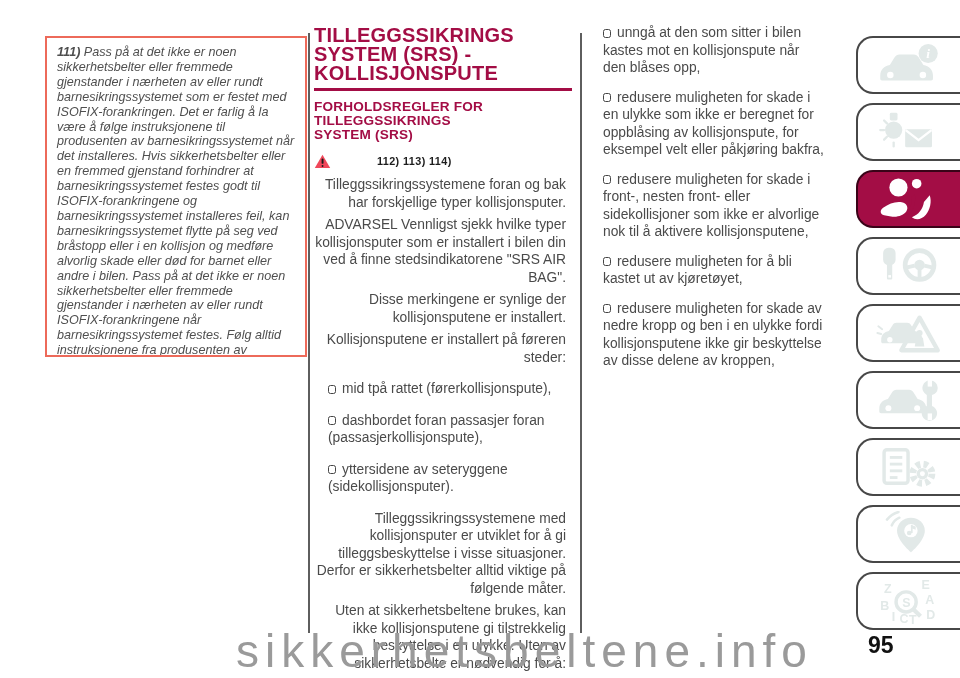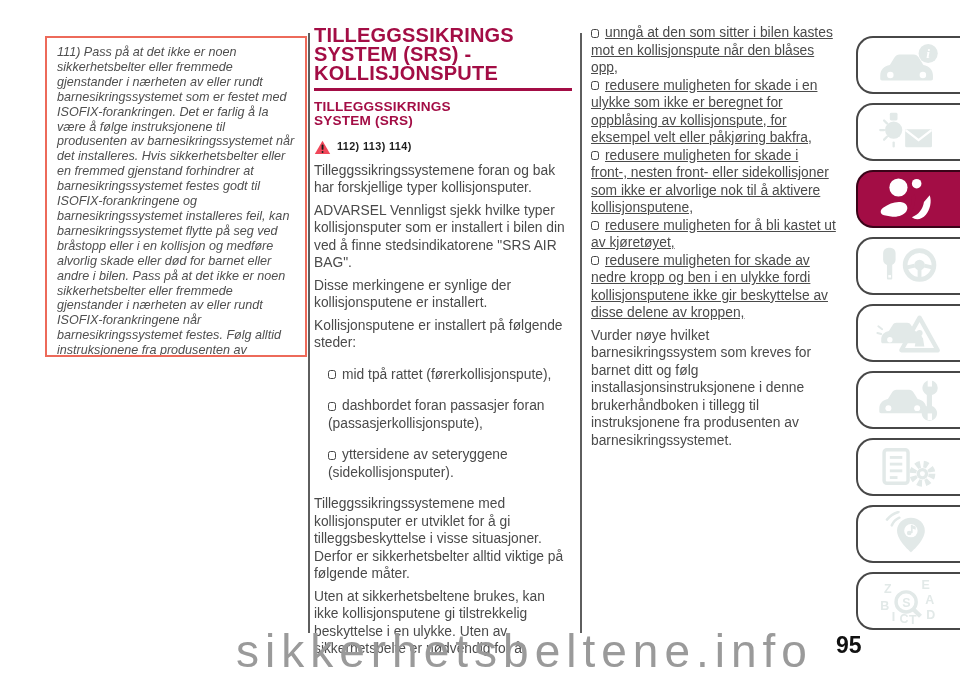--- a/index.html
+++ b/index.html
@@ -26,21 +26,21 @@
     position:absolute;left:45px;top:36px;width:262px;height:321px;
     border:2px solid var(--note-border);
     padding:7px 9px 0 10px;
     overflow:hidden;
   }
   .note-text{
     font-style:italic;
     font-size:12.6px;line-height:14.9px;
     color:#4F4F4F;
   }
-  .note-text b{font-weight:normal;}
+  .note-text b{font-weight:bold;}
 
   
   .divider{position:absolute;top:33px;height:600px;width:2px;background:var(--divider);}
   .divider.d1{left:308px;}
   .divider.d2{left:580px;}
 
   
   .col{position:absolute;color:var(--body-text);font-size:13.8px;line-height:17.5px;}
   .col.middle{left:314px;top:26px;width:252px;}
   .col.right{left:591px;top:24px;width:246px;}
@@ -51,29 +51,29 @@
     font-weight:bold;letter-spacing:.2px;
   }
   h1.title span{display:block;}
   .title-rule{height:3px;background:var(--accent);margin:5px 0 9px 0;width:258px;}
   h2.subtitle{
     color:var(--accent);
     font-size:13.6px;line-height:14.2px;
     font-weight:bold;letter-spacing:.2px;
   }
   h2.subtitle span{display:block;}
-  .warning-row{margin:10px 0 6px 0;display:flex;align-items:center;}
+  .warning-row{margin:10px 0 6px 0;display:flex;align-items:center;gap:40px;}
   .warning-row svg{flex:0 0 auto;margin-right:6px;}
   .warning-refs{font-weight:bold;font-size:10.8px;color:#1d1d1d;letter-spacing:.4px;}
 
-  .blocks p.para{margin:5px 0 0 0;}
+  .blocks p.para{margin:5px 0 0 0;text-align:right;}
   .blocks p.bullet{margin:14px;}
   .blocks p:first-child{margin-top:0;}
   .col.right p.para{margin:5px 0 0 0;}
-  .col.right p.bullet{margin:0;text-decoration:underline;}
+  .col.right p.bullet{margin:12px;}
   .col.right p:first-child{margin-top:0;}
 
   .sq{
     display:inline-block;width:8px;height:9px;
     border:1.6px solid #454545;border-radius:2.5px;
     margin-right:6px;vertical-align:-0.5px;
   }
 
   
   .sidebar{
@@ -94,21 +94,21 @@
   .tab.active svg .hole{fill:var(--accent);}
   .tab svg .hole-s{stroke:#ffffff;}
 
   
   .watermark{
     position:absolute;left:236px;top:624px;z-index:1;
     font-size:46px;color:var(--watermark);
     letter-spacing:6px;white-space:nowrap;
   }
   .page-number{
-    position:absolute;left:836px;top:632px;z-index:3;
+    position:absolute;left:868px;top:632px;z-index:3;
     font-size:23px;font-weight:bold;color:#111;
   }
 </style>
 </head>
 <body>
 
 <div class="page">
 
   <aside class="note-box">
     <p class="note-text"><b>111)</b> <span>Pass på at det ikke er noen sikkerhetsbelter eller fremmede gjenstander i nærheten av eller rundt barnesikringssystemet som er festet med ISOFIX-forankringen. Det er farlig å la være å følge instruksjonene til produsenten av barnesikringssystemet når det installeres. Hvis sikkerhetsbelter eller en fremmed gjenstand forhindrer at barnesikringssystemet festes godt til ISOFIX-forankringene og barnesikringssystemet installeres feil, kan barnesikringssystemet flytte på seg ved bråstopp eller i en kollisjon og medføre alvorlig skade eller død for barnet eller andre i bilen. Pass på at det ikke er noen sikkerhetsbelter eller fremmede gjenstander i nærheten av eller rundt ISOFIX-forankringene når barnesikringssystemet festes. Følg alltid instruksjonene fra produsenten av barnesikringssystemet.</span></p>
@@ -118,51 +118,51 @@
   <div class="divider d2"></div>
 
   <section class="col middle">
     <h1 class="title">
       <span>TILLEGGSSIKRINGS</span>
       <span>SYSTEM (SRS) -</span>
       <span>KOLLISJONSPUTE</span>
     </h1>
     <div class="title-rule"></div>
     <h2 class="subtitle">
+      <span>FORHOLDSREGLER FOR</span>
       <span>TILLEGGSSIKRINGS</span>
       <span>SYSTEM (SRS)</span>
     </h2>
     <div class="warning-row">
       <svg width="17" height="15" viewBox="0 0 17 15">
         <path d="M8.5 0.8 L16.2 14 H0.8 Z" fill="#F0475A"></path>
         <rect x="7.6" y="4.6" width="1.9" height="5.2" rx="0.9" fill="#1d1d1d"></rect>
         <rect x="7.6" y="11" width="1.9" height="1.9" rx="0.9" fill="#1d1d1d"></rect>
       </svg>
       <span class="warning-refs">112) 113) 114)</span>
     </div>
     <div class="blocks" id="middle-blocks">
         <p class="para">Tilleggssikringssystemene foran og bak har forskjellige typer kollisjonsputer.</p>
         <p class="para">ADVARSEL Vennligst sjekk hvilke typer kollisjonsputer som er installert i bilen din ved å finne stedsindikatorene "SRS AIR BAG".</p>
         <p class="para">Disse merkingene er synlige der kollisjonsputene er installert.</p>
-        <p class="para">Kollisjonsputene er installert på følgende steder:</p>
+        <p class="para">Kollisjonsputene er installert på føreren steder:</p>
         <p class="bullet"><span class="sq"></span>mid tpå rattet (førerkollisjonspute),</p>
         <p class="bullet"><span class="sq"></span>dashbordet foran passasjer foran (passasjerkollisjonspute),</p>
         <p class="bullet"><span class="sq"></span>yttersidene av seteryggene (sidekollisjonsputer).</p>
         <p class="para">Tilleggssikringssystemene med kollisjonsputer er utviklet for å gi tilleggsbeskyttelse i visse situasjoner. Derfor er sikkerhetsbelter alltid viktige på følgende måter.</p>
         <p class="para">Uten at sikkerhetsbeltene brukes, kan ikke kollisjonsputene gi tilstrekkelig beskyttelse i en ulykke. Uten av sikkerhetsbelte er nødvendig for å:</p>
       </div>
   </section>
 
   <section class="col right blocks" id="right-blocks">
       <p class="bullet"><span class="sq"></span>unngå at den som sitter i bilen kastes mot en kollisjonspute når den blåses opp,</p>
       <p class="bullet"><span class="sq"></span>redusere muligheten for skade i en ulykke som ikke er beregnet for oppblåsing av kollisjonspute, for eksempel velt eller påkjøring bakfra,</p>
       <p class="bullet"><span class="sq"></span>redusere muligheten for skade i front-, nesten front- eller sidekollisjoner som ikke er alvorlige nok til å aktivere kollisjonsputene,</p>
       <p class="bullet"><span class="sq"></span>redusere muligheten for å bli kastet ut av kjøretøyet,</p>
       <p class="bullet"><span class="sq"></span>redusere muligheten for skade av nedre kropp og ben i en ulykke fordi kollisjonsputene ikke gir beskyttelse av disse delene av kroppen,</p>
-      <p class="para">Vurder nøye hvilket barnesikringssystem som kreves for barnet ditt og følg installasjonsinstruksjonene i denne brukerhåndboken i tillegg til instruksjonene fra produsenten av barnesikringssystemet.</p>
     </section>
 
   <nav class="sidebar" id="sidebar">
       <div class="tab">
         <svg width="66" height="46" viewBox="0 0 68 48">
           <path d="M4 35c0-6 4-10 10-11l5-8c1-1.8 3-3 5-3h15c2 0 4 1.2 5 3l5 8c6 1 10 5 10 11v3.4c0 1-.8 1.8-1.8 1.8H5.8C4.8 40.2 4 39.4 4 38.4z" fill="currentColor"></path>
           <circle class="hole" cx="14.5" cy="34.5" r="3.4"></circle>
           <circle class="hole" cx="48.5" cy="34.5" r="3.4"></circle>
           <circle cx="54" cy="12" r="10" fill="currentColor"></circle>
           <text class="hole" x="54" y="17" text-anchor="middle" font-size="14" font-weight="bold" font-style="italic" font-family="Liberation Serif,serif">i</text>

